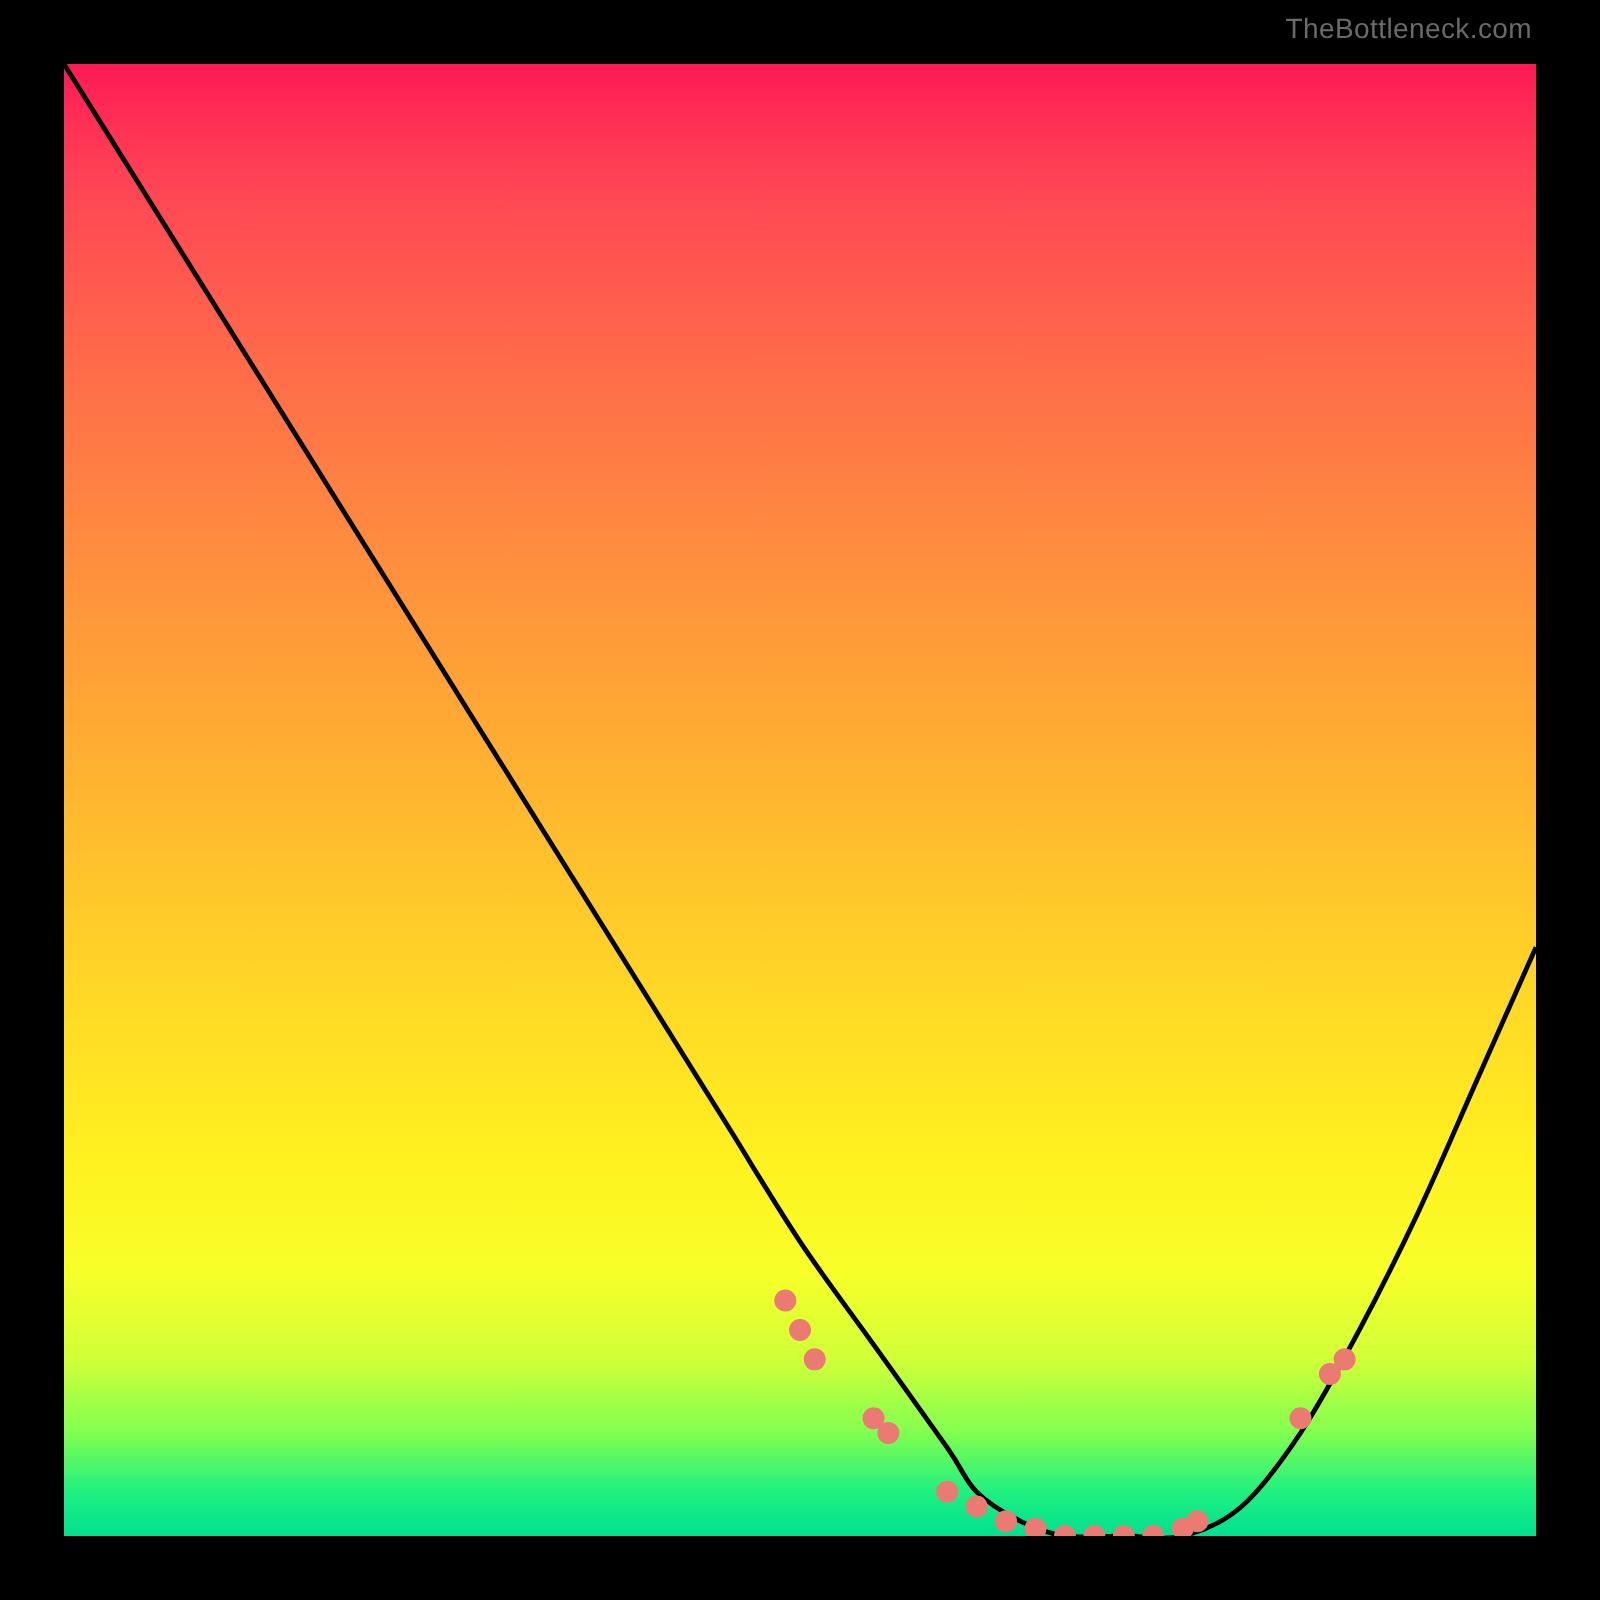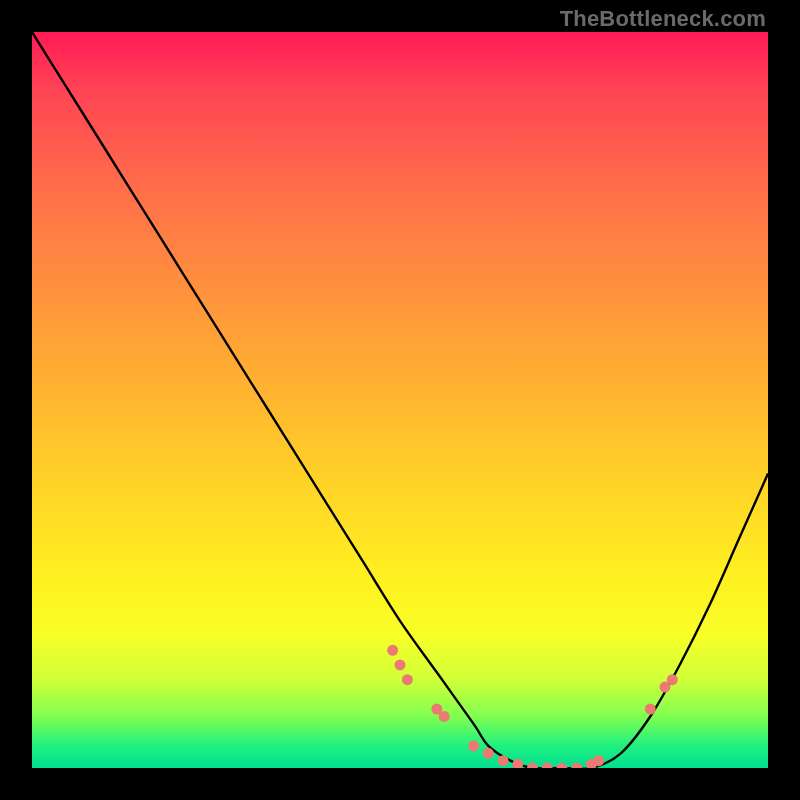--- a/index.html
+++ b/index.html
@@ -37,22 +37,22 @@
       #d0ff38 88%,
       #80ff50 93%,
       #20f080 97%,
       #00e090 100%);
   }
   .watermark {
     position: absolute;
     top: 6px;
     right: 34px;
     color: #6a6a6a;
-    font-size: 22px;
-    font-weight: 700;
+    font-size: 14px;
+    font-weight: 400;
     letter-spacing: 0.2px;
     text-align: right;
   }
   svg.curve {
     position: absolute;
     top: 0;
     left: 0;
     width: 736px;
     height: 736px;
   }

